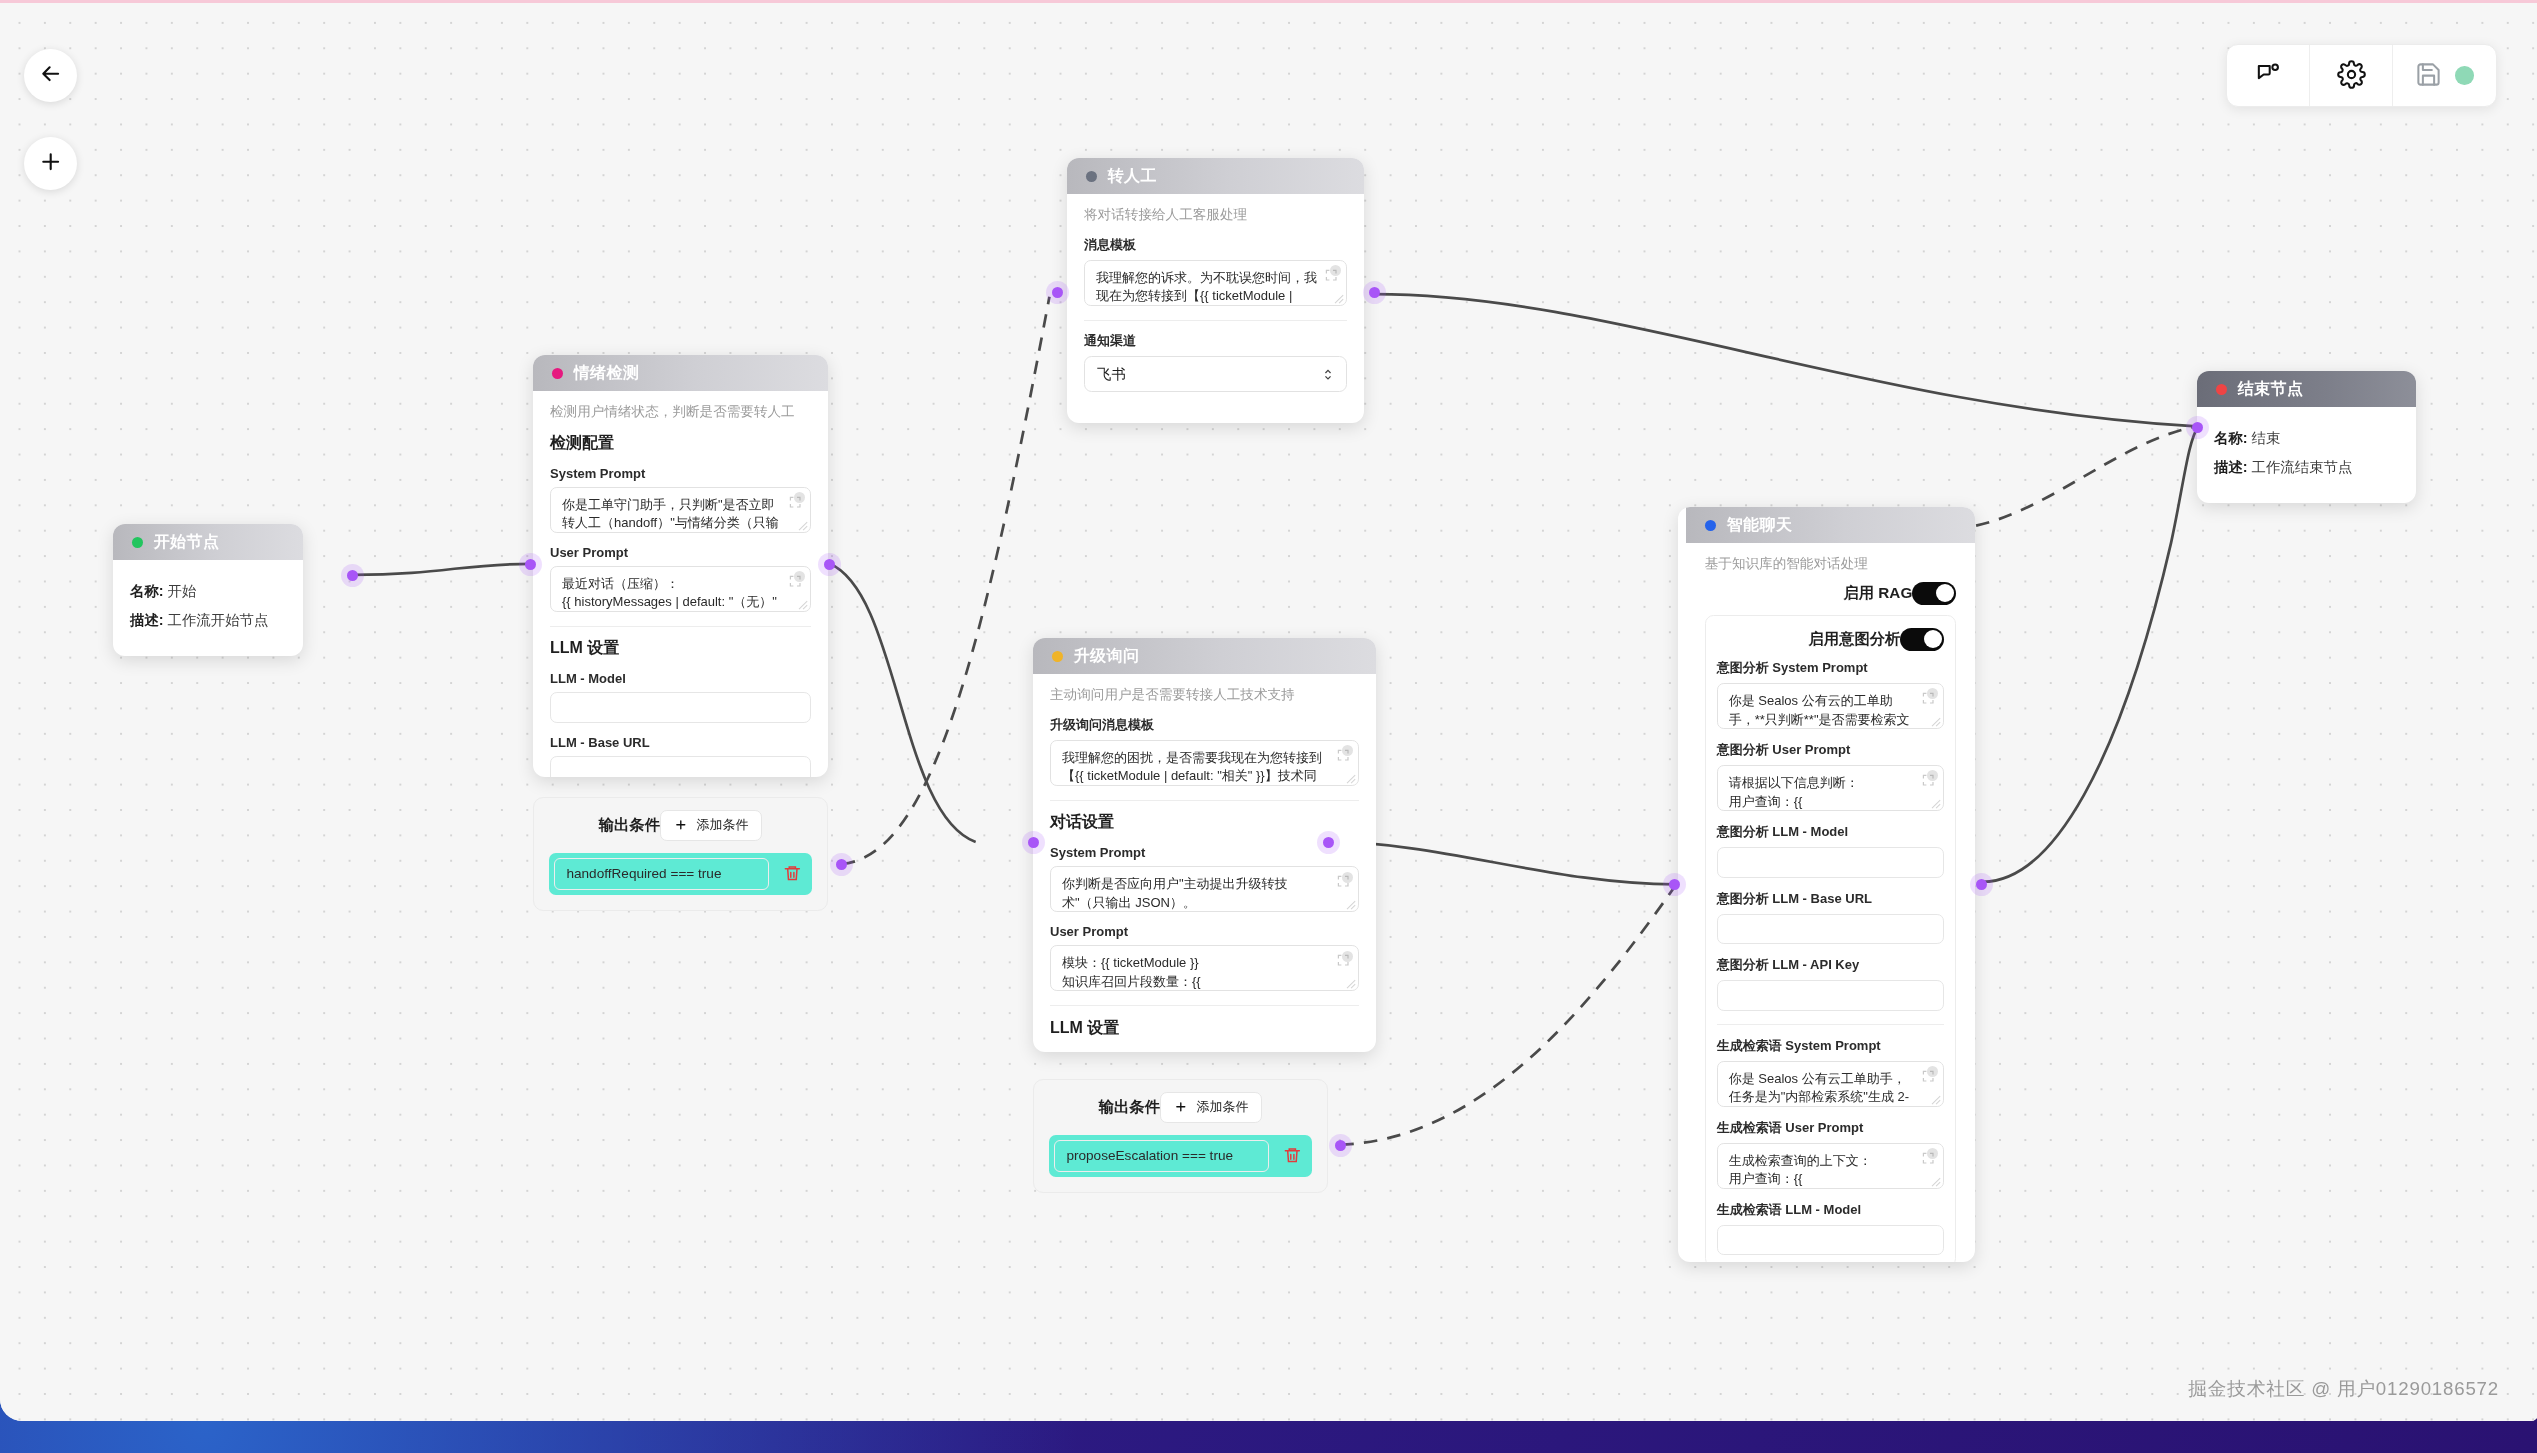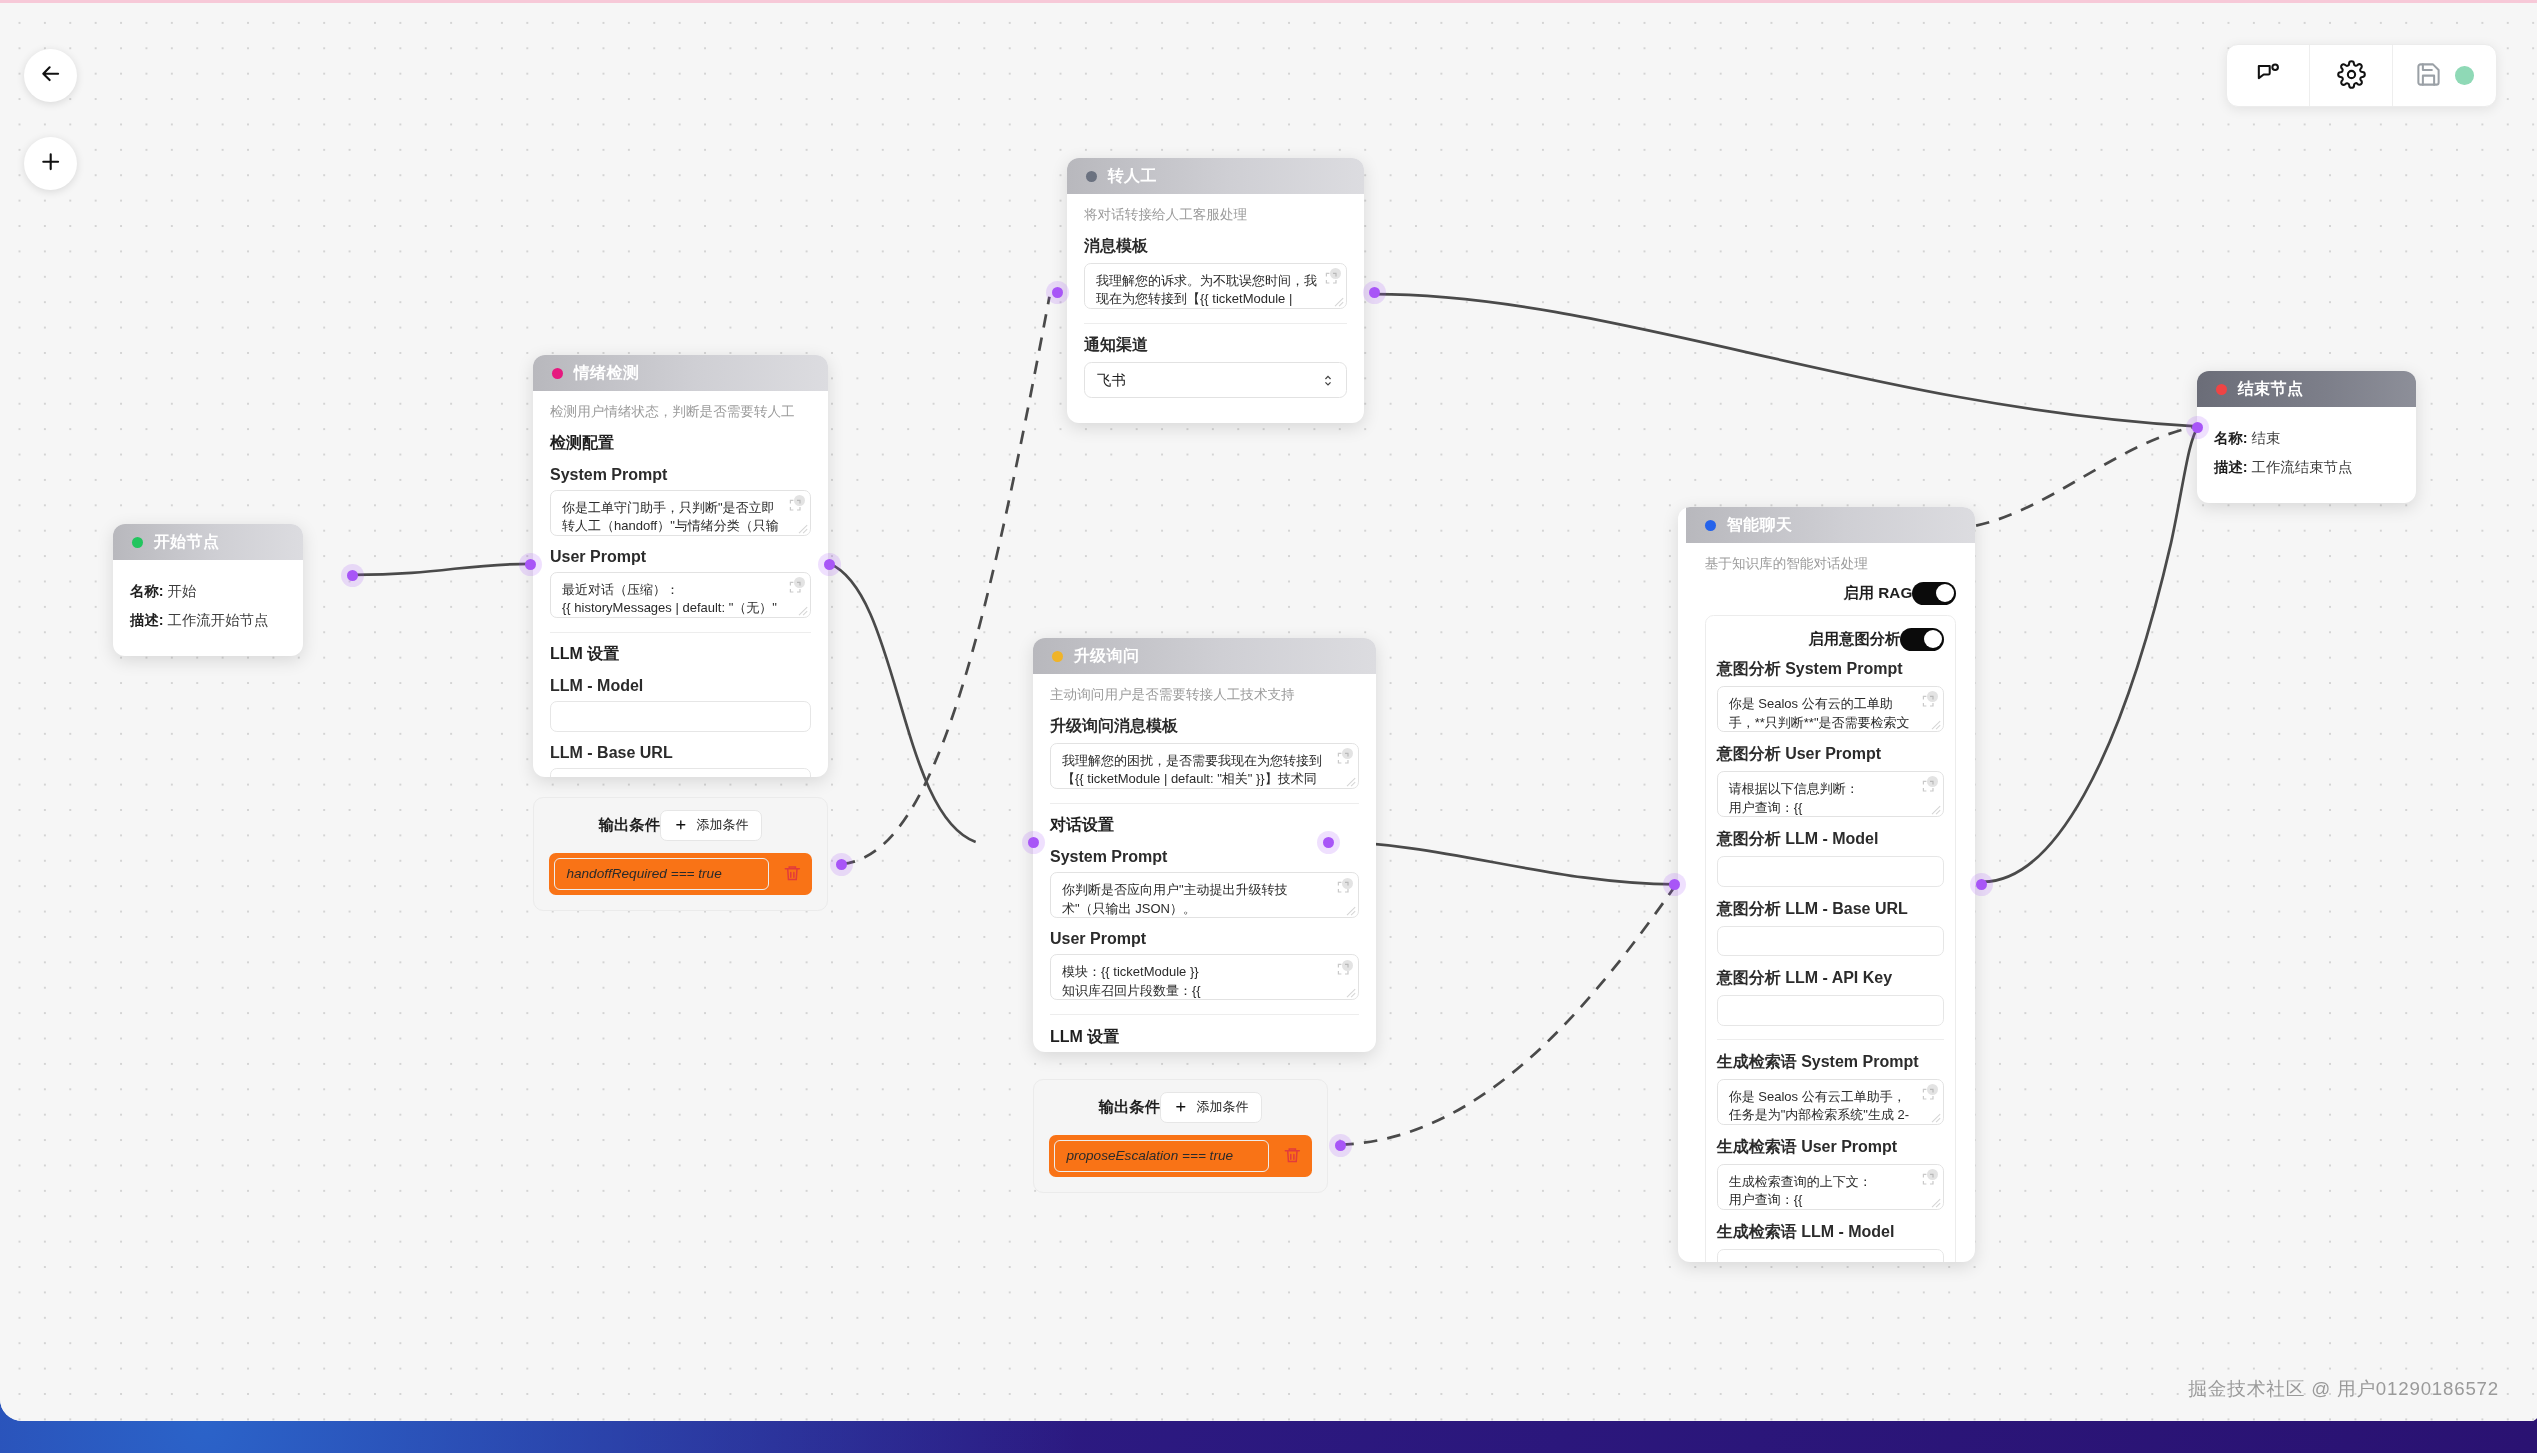--- a/index.html
+++ b/index.html
@@ -64,21 +64,21 @@
     background:linear-gradient(90deg,#b8b8bd 0%, #cfcfd4 55%, #dcdce0 100%);
     color:#fff; font-size:16px; font-weight:700; letter-spacing:0.4px;
   }
   .node-head.dark { background:linear-gradient(90deg,#6b6d78 0%, #7d7f8a 60%, #8d8f99 100%); }
   .dot { width:11px; height:11px; border-radius:50%; flex:none; }
   .node-body { padding:12px 17px 15.3px; }
   .desc { font-size:13.6px; color:#9b9b9b; margin-bottom:12px; }
   .kv { font-size:14.4px; color:#3d3d3d; margin:10.2px 0; }
   .kv b { color:#1f1f1f; font-weight:700; }
   .sec-title { font-size:16px; font-weight:700; color:#1f1f1f; margin:12px 0 10.2px; }
-  .fld-label { font-size:16px; font-weight:700; color:#2b2b2b; margin:12px 0 6px; }
+  .fld-label { font-size:13px; font-weight:700; color:#2b2b2b; margin:12px 0 6px; }
   .ta {
     position:relative; border:0.8px solid #e2e2e2; border-radius:6.8px; background:#fff;
     padding:7.6px 29px 7.6px 11px; font-size:13px; line-height:1.45; color:#2a2a2a;
     overflow:hidden; height:46px;
   }
   .expand { position:absolute; right:7.6px; top:6.8px; width:14.4px; height:14.4px; opacity:.45; }
   .grip { position:absolute; right:1.7px; bottom:0.8px; width:10.2px; height:10.2px; opacity:.5; }
   .knob { position:absolute; right:5.1px; top:4.2px; width:11px; height:11px; border-radius:50%; background:#e3e3e3;}
   .inp { border:0.8px solid #e6e6e6; border-radius:6.8px; height:30.5px; background:#fff; }
   .select {
@@ -94,21 +94,21 @@
   .subcard { border:0.8px solid #ececec; border-radius:8.5px; padding:10.2px 11px; }
   
   .cond-panel {
     position:absolute; background:#f5f5f5; border:0.8px solid #ebebeb; border-radius:10.2px;
     padding:12px 15.3px 15.3px; z-index:9;
   }
   .cond-head { display:flex; align-items:center; justify-content:center; margin-bottom:12px; }
   .cond-head .ttl { font-size:15.3px; font-weight:700; color:#1f1f1f; }
   .add-btn { background:#fff; border:0.8px solid #e6e6e6; border-radius:6.8px; height:30.5px;
              display:flex; align-items:center; gap:9.3px; padding:0 12.7px; font-size:13px; color:#1f1f1f; cursor:pointer;}
-  .cond-row { background:#f97316; border-radius:6.8px; display:flex; align-items:center; gap:8.5px; padding:5.1px;font-style:italic; }
+  .cond-row { background:#5eead4; border-radius:6.8px; display:flex; align-items:center; gap:8.5px; padding:5.1px; }
   .cond-val { flex:1; border:0.8px solid #ededed; border-radius:6px; height:32px; display:flex; align-items:center;
               padding:0 11px; font-size:13.6px; color:#2a2a2a; }
   .trash { width:29px; display:flex; align-items:center; justify-content:center; cursor:pointer; }
   .handle { position:absolute; width:11px; height:11px; border-radius:50%;
             background:#a855f7; box-shadow:0 0 0 6px rgba(168,85,247,.18); z-index:14; }
   #watermark { position:absolute; right:39px; bottom:18.7px; font-size:18.7px; color:#9a9a9a;
                letter-spacing:0.8px; z-index:20; white-space:nowrap; }
 </style>
 </head>
 <body>

